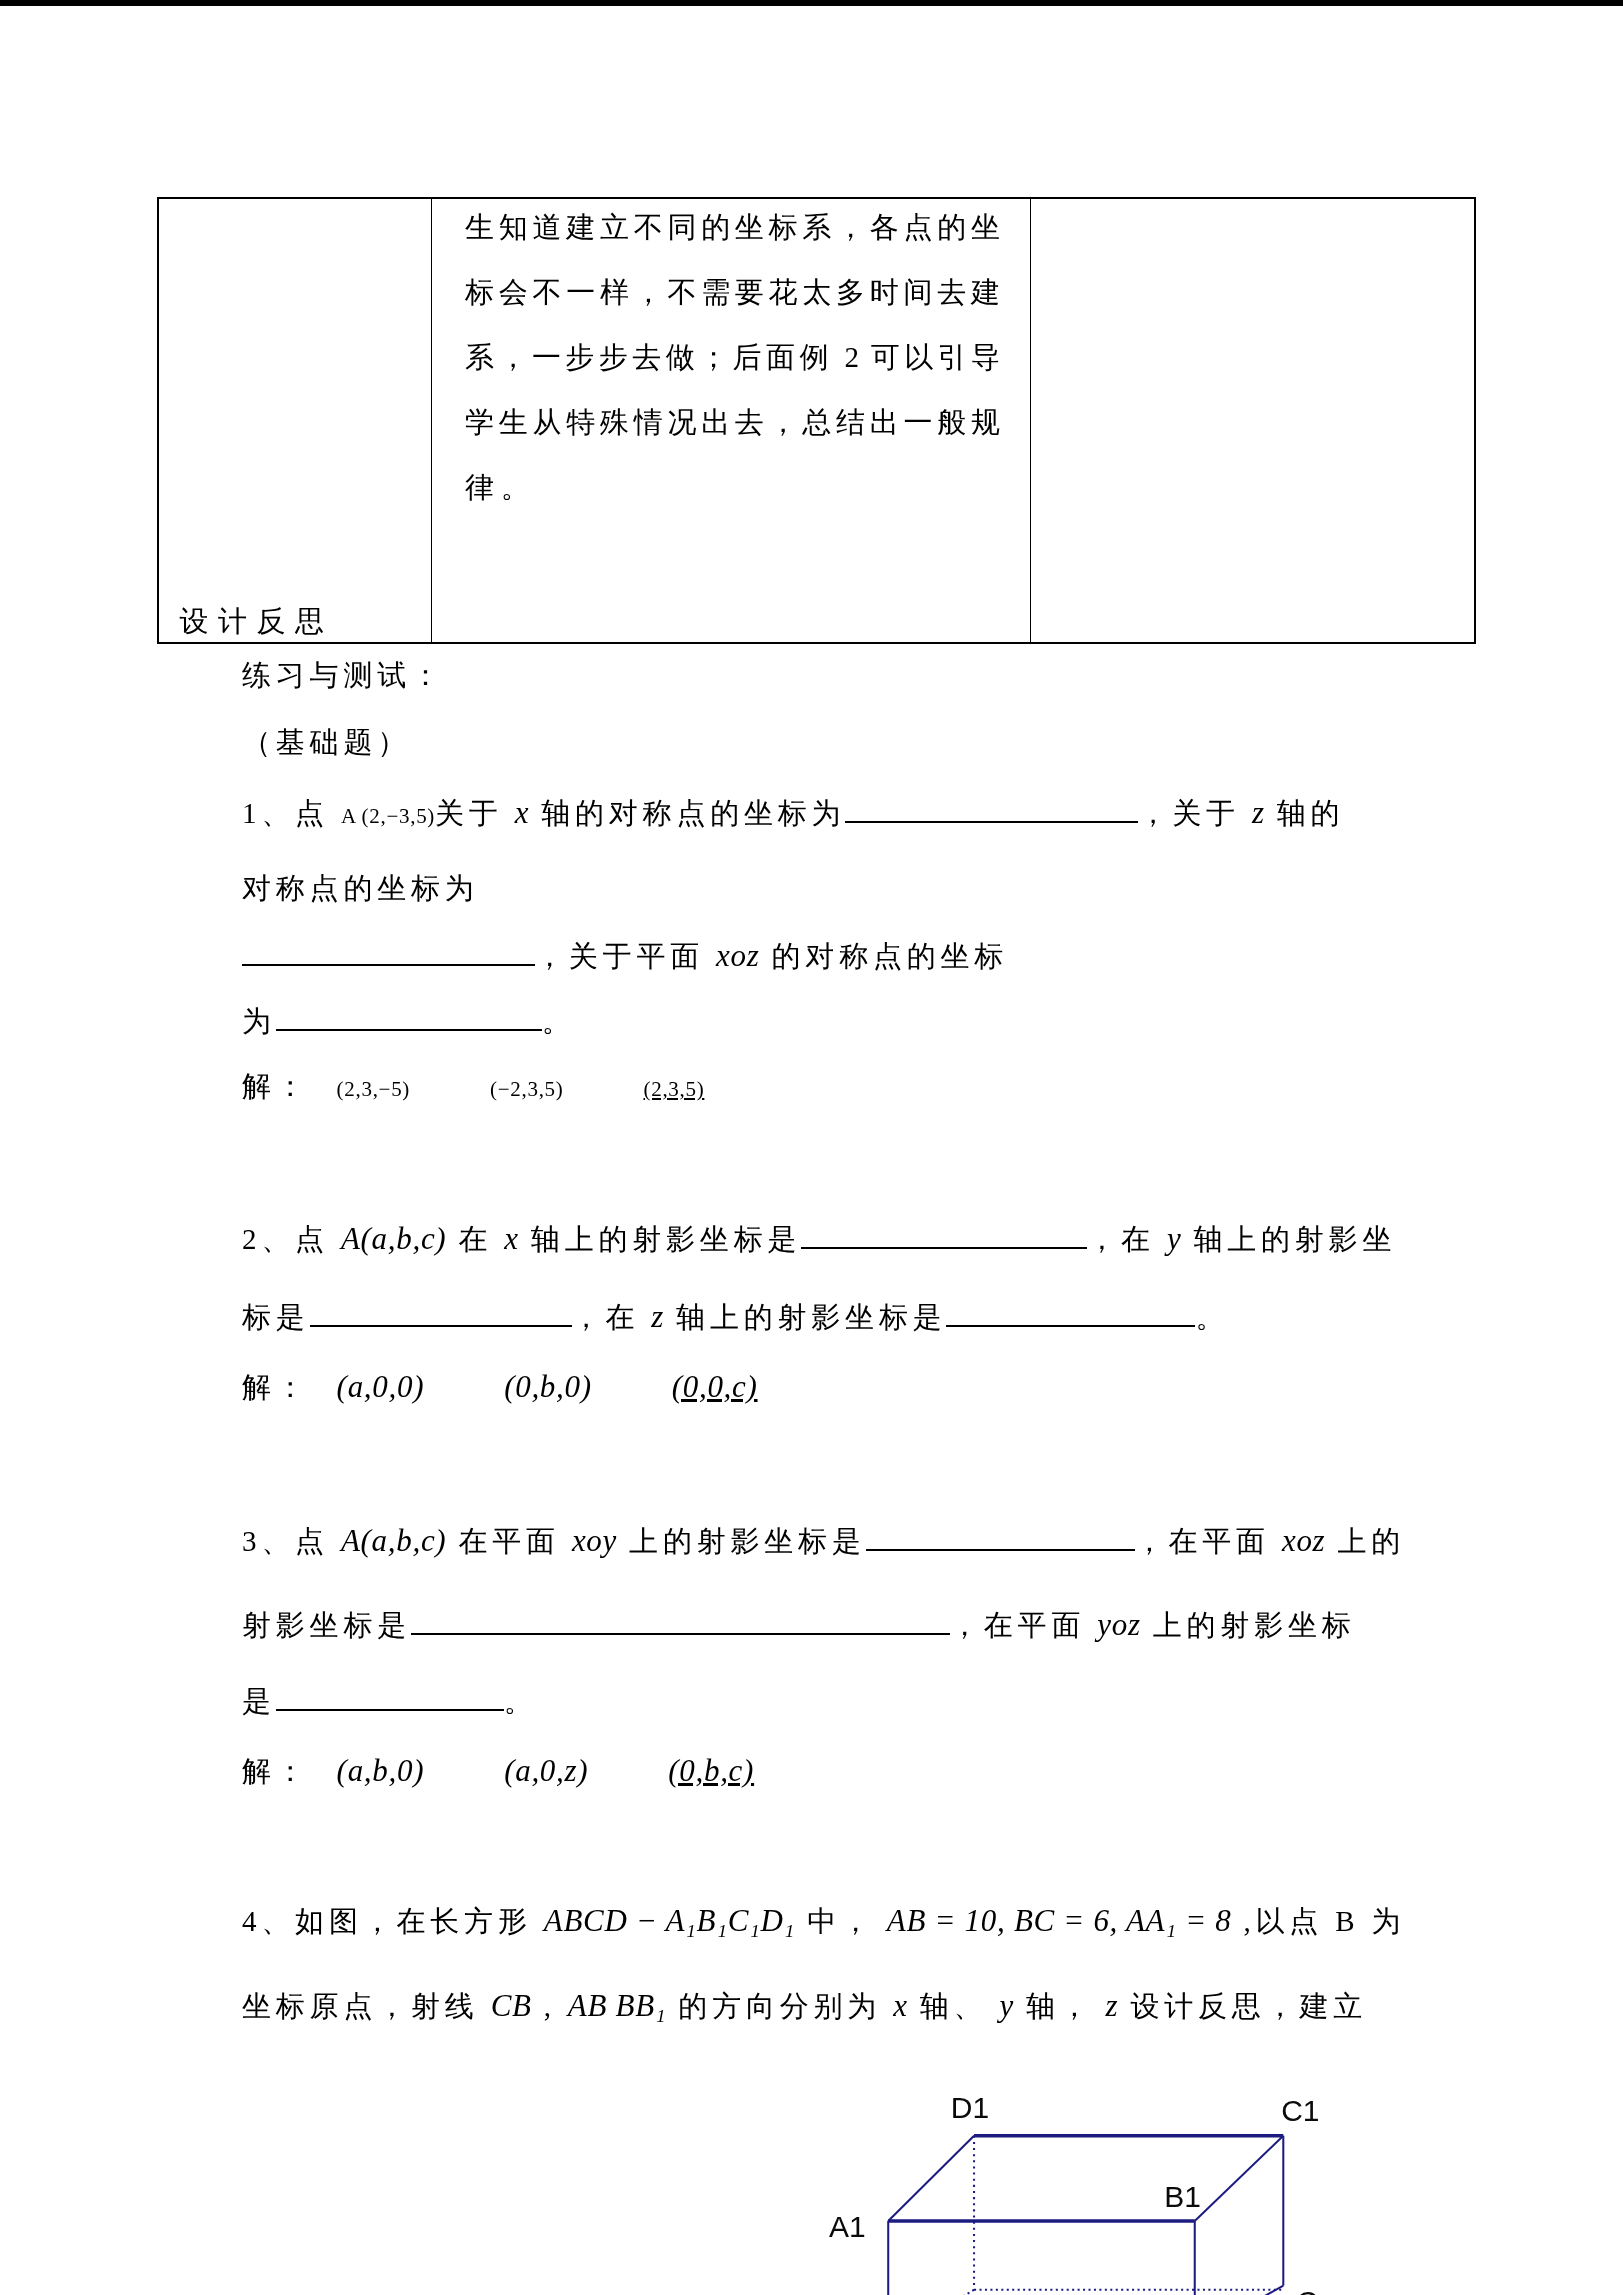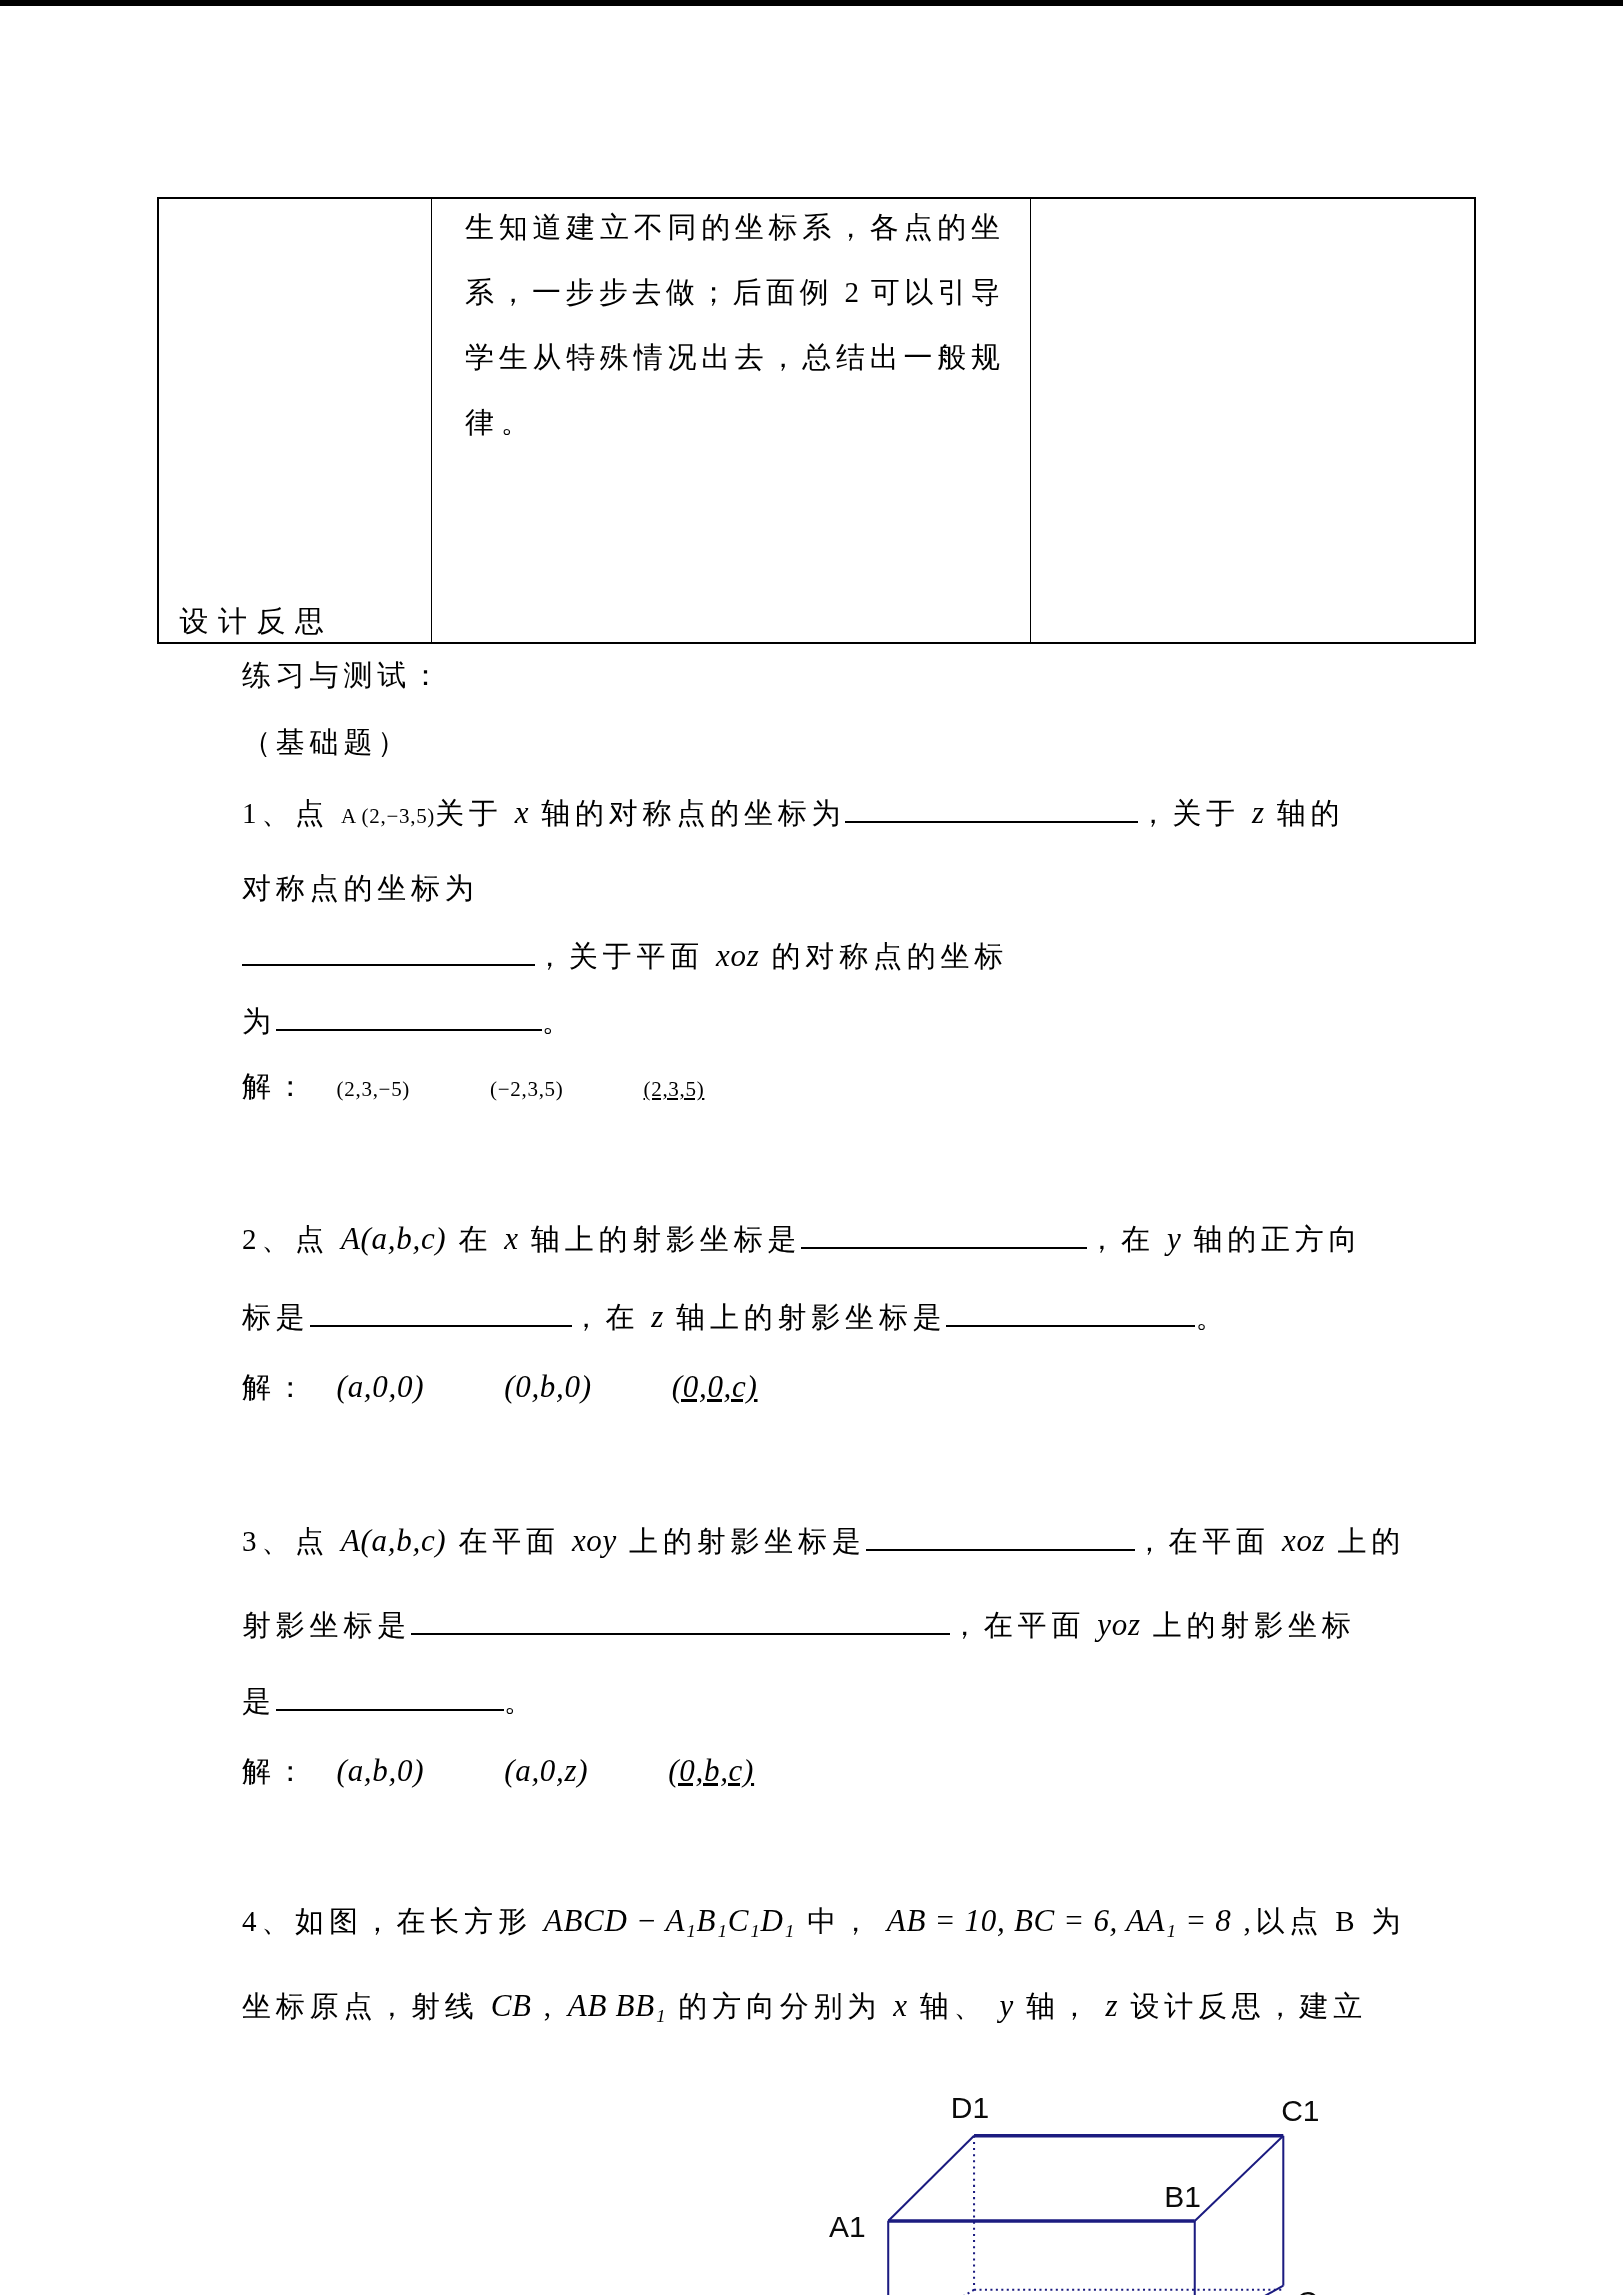--- a/index.html
+++ b/index.html
@@ -73,20 +73,21 @@
 
   <div class="top-bar"></div>
 
   <div class="rtable">
     <div class="rcell cell-label">
       <span>设计反思</span>
     </div>
     <div class="rcell cell-text">
       <div class="cell-text-inner">
         <div class="tline">生知道建立不同的坐标系，各点的坐</div>
+        <div class="tline">标会不一样，不需要花太多时间去建</div>
         <div class="tline">系，一步步去做；后面例 2 可以引导</div>
         <div class="tline">学生从特殊情况出去，总结出一般规</div>
         <div class="tline last">律。</div>
       </div>
     </div>
     <div class="rcell"></div>
   </div>
 
   <div class="bl" style="top:639px">
     <span class="cn">练习与测试：</span>
@@ -105,21 +106,21 @@
     <span class="blank" style="width:293px"></span><span class="cn">，关于平面 </span><span class="it">xoz</span><span class="cn"> 的对称点的坐标</span>
   </div>
   <div class="bl" style="top:985px">
     <span class="cn">为</span><span class="blank" style="width:266px"></span><span class="cn">。</span>
   </div>
   <div class="bl" style="top:1050px">
     <span class="cn sv" style="margin-right:27px">解：</span><span class="rm sv">(2,3,−5)</span><span class="rm sv">(−2,3,5)</span><span class="rm sv">(2,3,5)</span>
   </div>
 
   <div class="bl" style="top:1203px">
-    <span class="cn">2、点 </span><span class="it">A(a,b,c)</span><span class="cn"> 在 </span><span class="it">x</span><span class="cn"> 轴上的射影坐标是</span><span class="blank" style="width:286px"></span><span class="cn">，在 </span><span class="it">y</span><span class="cn"> 轴的正方向</span>
+    <span class="cn">2、点 </span><span class="it">A(a,b,c)</span><span class="cn"> 在 </span><span class="it">x</span><span class="cn"> 轴上的射影坐标是</span><span class="blank" style="width:286px"></span><span class="cn">，在 </span><span class="it">y</span><span class="cn"> 轴上的射影坐</span>
   </div>
   <div class="bl" style="top:1281px">
     <span class="cn">标是</span><span class="blank" style="width:262px"></span><span class="cn">，在 </span><span class="it">z</span><span class="cn"> 轴上的射影坐标是</span><span class="blank" style="width:249px"></span><span class="cn">。</span>
   </div>
   <div class="bl" style="top:1351px">
     <span class="cn sv" style="margin-right:27px">解：</span><span class="it sv">(a,0,0)</span><span class="it sv">(0,b,0)</span><span class="it sv">(0,0,c)</span>
   </div>
 
   <div class="bl" style="top:1505px">
     <span class="cn">3、点 </span><span class="it">A(a,b,c)</span><span class="cn"> 在平面 </span><span class="it">xoy</span><span class="cn"> 上的射影坐标是</span><span class="blank" style="width:269px"></span><span class="cn">，在平面 </span><span class="it">xoz</span><span class="cn"> 上的</span>

